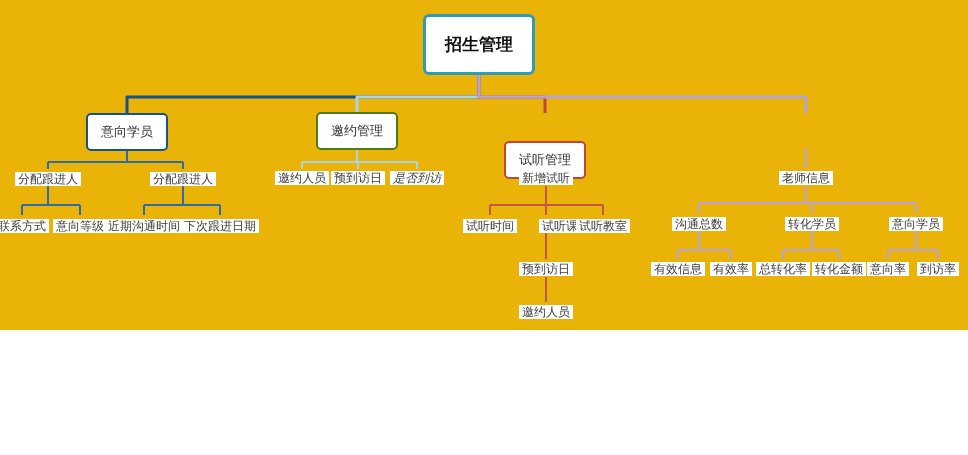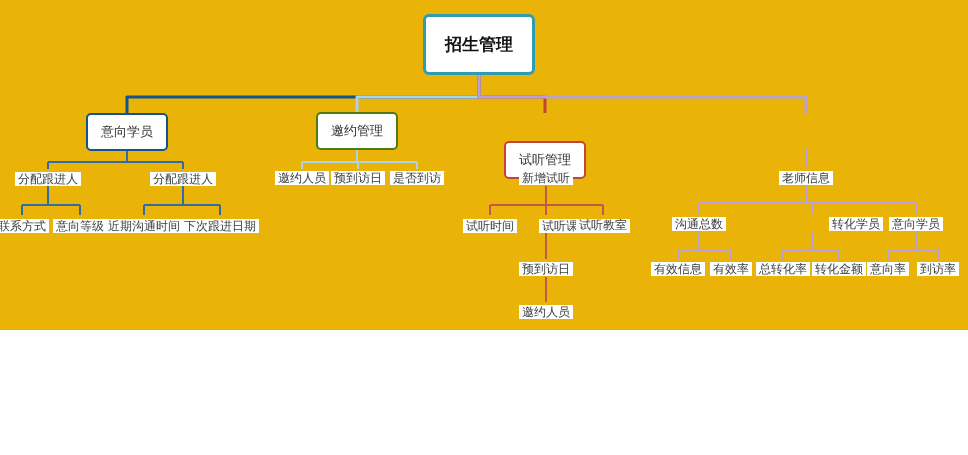--- a/index.html
+++ b/index.html
@@ -90,32 +90,32 @@
 
   <div class="leaf" style="left:48px; top:172px;">分配跟进人</div>
   <div class="leaf" style="left:183px; top:172px;">分配跟进人</div>
   <div class="leaf" style="left:22px; top:219px;">联系方式</div>
   <div class="leaf" style="left:80px; top:219px;">意向等级</div>
   <div class="leaf" style="left:144px; top:219px;">近期沟通时间</div>
   <div class="leaf" style="left:220px; top:219px;">下次跟进日期</div>
 
   <div class="leaf" style="left:302px; top:171px;">邀约人员</div>
   <div class="leaf" style="left:358px; top:171px;">预到访日</div>
-  <div class="leaf" style="left:417px; top:171px;">是否到访</div>
+  <div class="leaf" style="left:417px; top:171px;font-style:italic;">是否到访</div>
 
   <div class="leaf" style="left:546px; top:171px;">新增试听</div>
   <div class="leaf" style="left:490px; top:219px;">试听时间</div>
   <div class="leaf" style="left:546px; top:219px;margin-left:20px;">试听课程</div>
-  <div class="leaf" style="left:603px; top:219px;font-family:Liberation Mono, monospace;">试听教室</div>
+  <div class="leaf" style="left:603px; top:219px;">试听教室</div>
   <div class="leaf" style="left:546px; top:262px;">预到访日</div>
   <div class="leaf" style="left:546px; top:305px;">邀约人员</div>
 
   <div class="leaf" style="left:806px; top:171px;text-align:center;">老师信息</div>
   <div class="leaf" style="left:699px; top:217px;text-align:center;">沟通总数</div>
-  <div class="leaf" style="left:812px; top:217px;margin-left:44px;">转化学员</div>
+  <div class="leaf" style="left:812px; top:217px;">转化学员</div>
   <div class="leaf" style="left:916px; top:217px;">意向学员</div>
   <div class="leaf" style="left:678px; top:262px;">有效信息</div>
   <div class="leaf" style="left:731px; top:262px;">有效率</div>
   <div class="leaf" style="left:783px; top:262px;">总转化率</div>
   <div class="leaf" style="left:839px; top:262px;">转化金额</div>
   <div class="leaf" style="left:888px; top:262px;">意向率</div>
   <div class="leaf" style="left:938px; top:262px;">到访率</div>
 
 </div>
 

